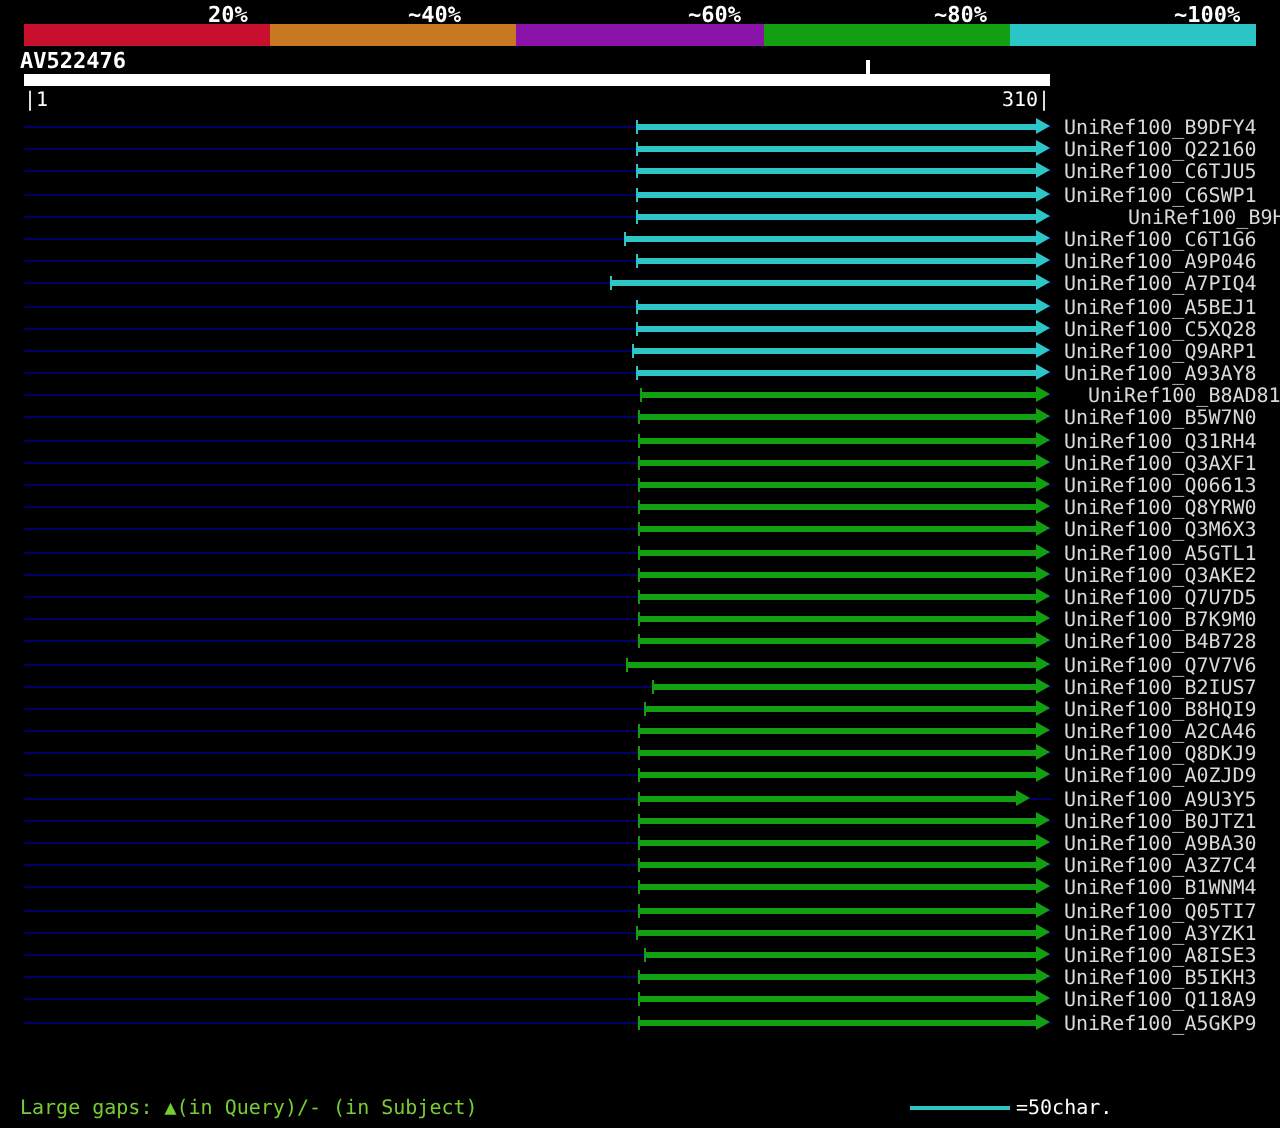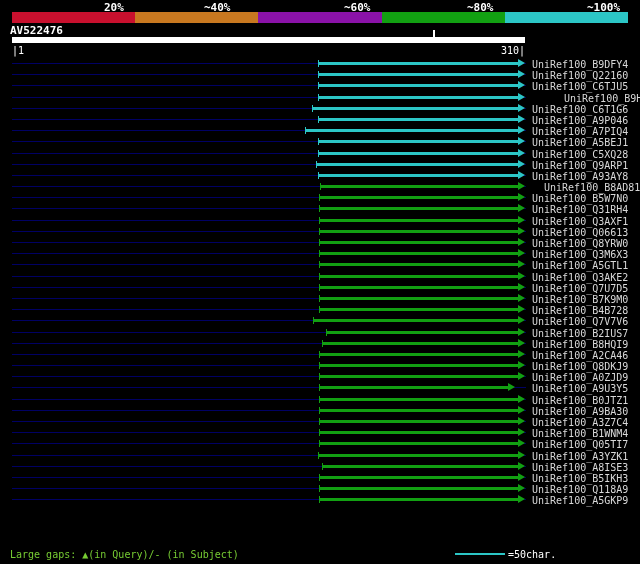--- a/index.html
+++ b/index.html
@@ -93,20 +93,27 @@
         <div class="hit-bar" style="left: 318px; width: 200px; background: rgb(44, 198, 198);"></div>
         <div class="hit-start-tick" style="left: 318px; background: rgb(44, 198, 198);"></div>
         <div class="hit-arrowhead" style="left: 518px; border-left-color: rgb(44, 198, 198);"></div>
         <div class="hit-label" style="color: rgb(217, 217, 217);">UniRef100_C6TJU5</div>
       </div>
       <div class="hit-row">
         <div class="baseline" style="background: rgb(0, 0, 100);"></div>
         <div class="hit-bar" style="left: 318px; width: 200px; background: rgb(44, 198, 198);"></div>
         <div class="hit-start-tick" style="left: 318px; background: rgb(44, 198, 198);"></div>
         <div class="hit-arrowhead" style="left: 518px; border-left-color: rgb(44, 198, 198);"></div>
+        <div class="hit-label" style="color: rgb(217, 217, 217);">UniRef100_C6SWP1</div>
+      </div>
+      <div class="hit-row">
+        <div class="baseline" style="background: rgb(0, 0, 100);"></div>
+        <div class="hit-bar" style="left: 318px; width: 200px; background: rgb(44, 198, 198);"></div>
+        <div class="hit-start-tick" style="left: 318px; background: rgb(44, 198, 198);"></div>
+        <div class="hit-arrowhead" style="left: 518px; border-left-color: rgb(44, 198, 198);"></div>
         <div class="hit-label" style="color: rgb(217, 217, 217); padding-left: 32px;">UniRef100_B9HMK8</div>
       </div>
       <div class="hit-row">
         <div class="baseline" style="background: rgb(0, 0, 100);"></div>
         <div class="hit-bar" style="left: 312px; width: 206px; background: rgb(44, 198, 198);"></div>
         <div class="hit-start-tick" style="left: 312px; background: rgb(44, 198, 198);"></div>
         <div class="hit-arrowhead" style="left: 518px; border-left-color: rgb(44, 198, 198);"></div>
         <div class="hit-label" style="color: rgb(217, 217, 217);">UniRef100_C6T1G6</div>
       </div>
       <div class="hit-row">

